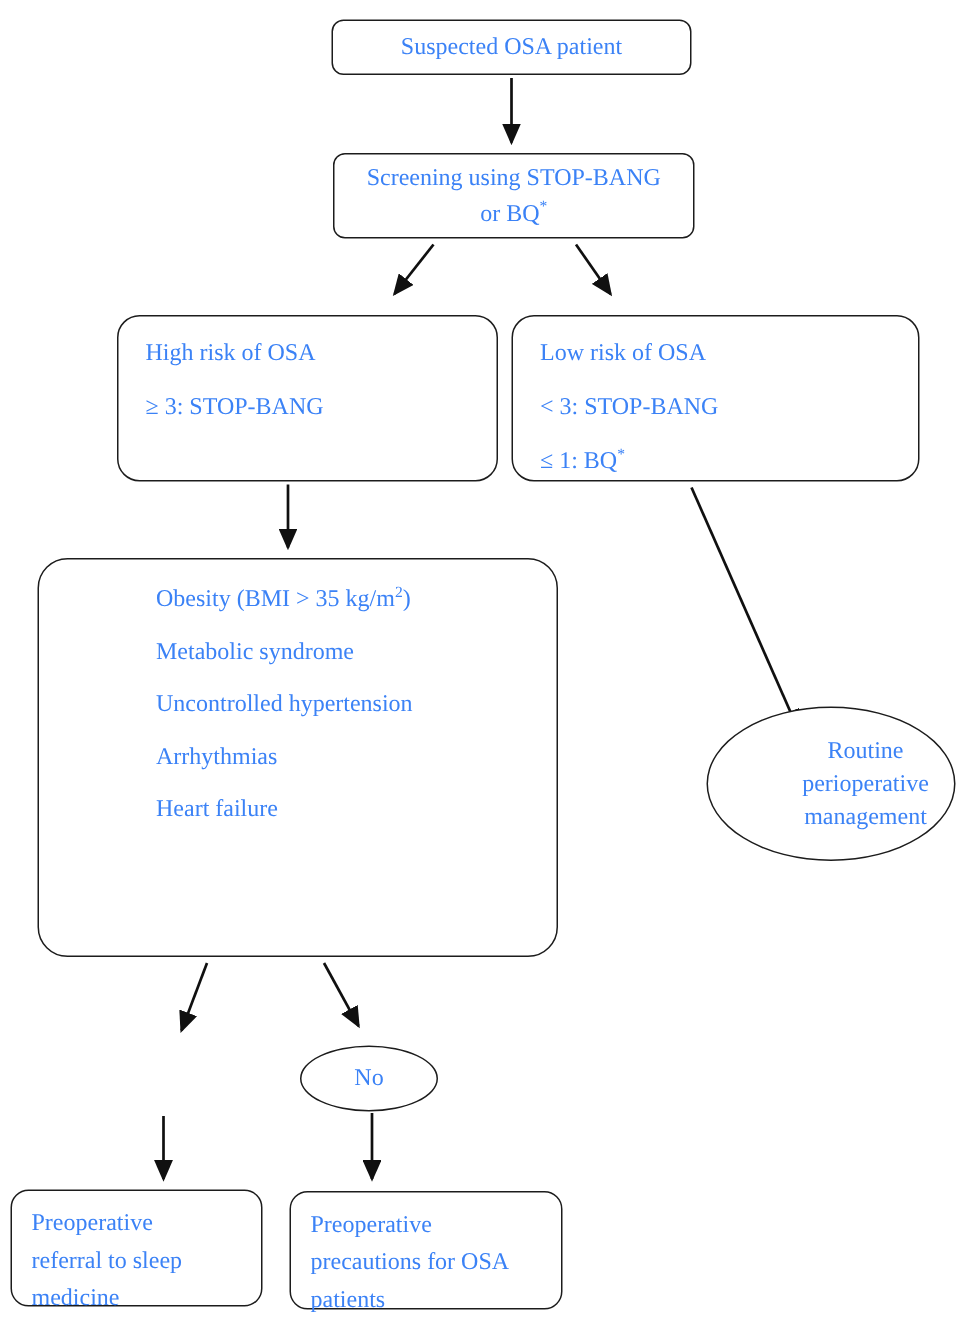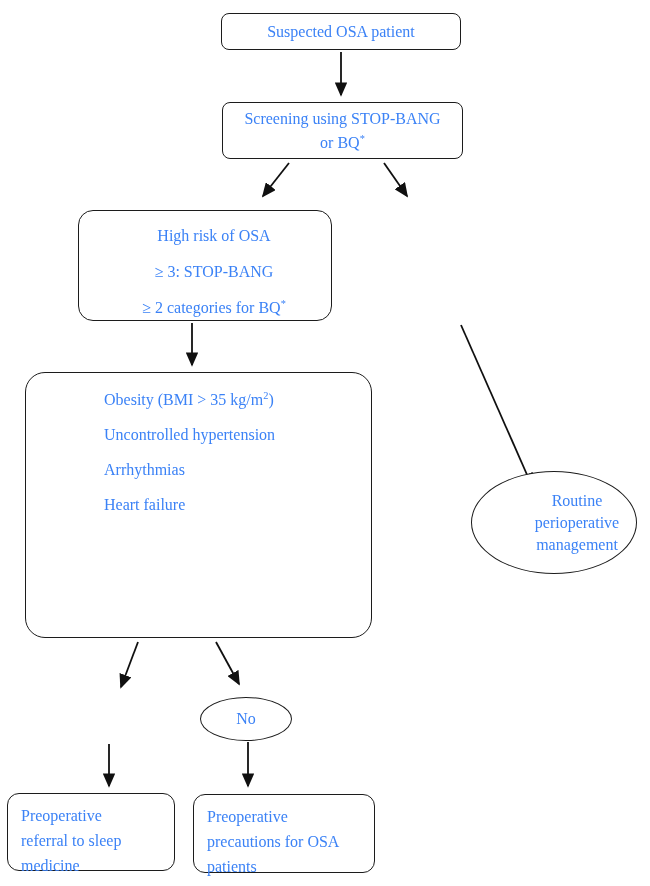--- a/index.html
+++ b/index.html
@@ -43,21 +43,20 @@
     line-height: 24px;
   }
   .risk-box {
     border-radius: 15px;
     padding: 7px 0 0 18px;
   }
   .risk-box .rline {
     height: 36px;
     line-height: 36px;
     white-space: nowrap;
-    text-align: center;
   }
   .major-box {
     border-radius: 20px;
     padding: 9px 0 0 20px;
   }
   .major-box .mline {
     height: 35px;
     line-height: 35px;
     white-space: nowrap;
   }
@@ -115,26 +114,31 @@
   </div>
 
   <div class="node rect-center" id="node-screening" style="left:222px; top:102px; width:241px; height:57px;justify-content:center;">
     <div>Screening using STOP-BANG</div>
     <div><span>or BQ</span><sup>*</sup></div>
   </div>
 
   <div class="node risk-box" id="node-high-risk" style="left:78px; top:210px; width:254px; height:111px;">
     <div class="rline">High risk of OSA</div>
     <div class="rline">≥ 3: STOP-BANG</div>
-    <div class="rline"><span>≥ 2 categories for BQ</span><sup>*</sup></div>
   </div>
 
+  <div class="node risk-box" id="node-low-risk" style="left:341px; top:210px; width:272px; height:111px;">
+    <div class="rline">Low risk of OSA</div>
+    <div class="rline">&lt; 3: STOP-BANG</div>
+    <div class="rline"><span>≤ 1: BQ</span><sup>*</sup></div>
+  </div>
 
   <div class="node major-box" id="node-major" style="left:25px; top:372px; width:347px; height:266px;">
     <div class="mline indent"><span>Obesity (BMI &gt; 35 kg/m</span><sup>2</sup><span>)</span></div>
+    <div class="mline indent">Metabolic syndrome</div>
     <div class="mline indent">Uncontrolled hypertension</div>
     <div class="mline indent">Arrhythmias</div>
     <div class="mline indent">Heart failure</div>
   </div>
 
   <div class="node ellipse" id="node-routine" style="left:471px; top:471px; width:166px; height:103px;justify-content:flex-end;">
     <div class="inner">Routine perioperative management</div>
   </div>
 
 

